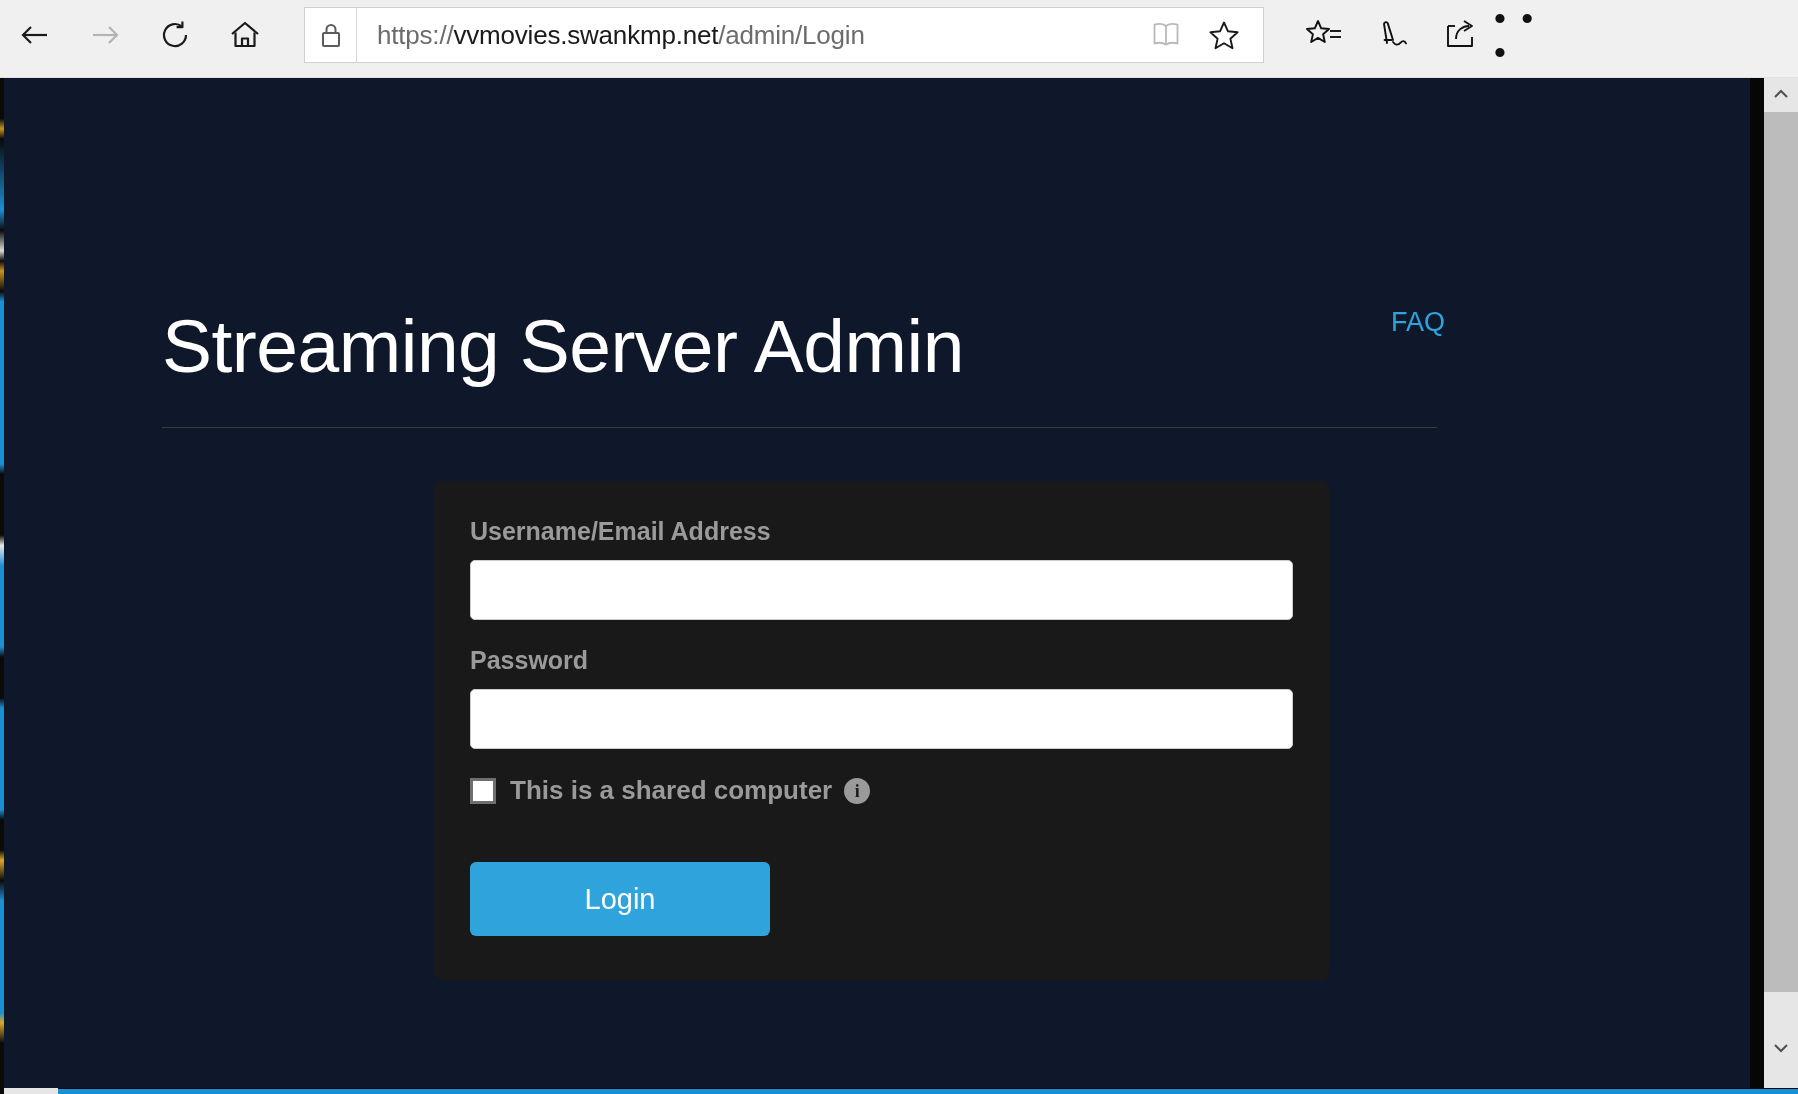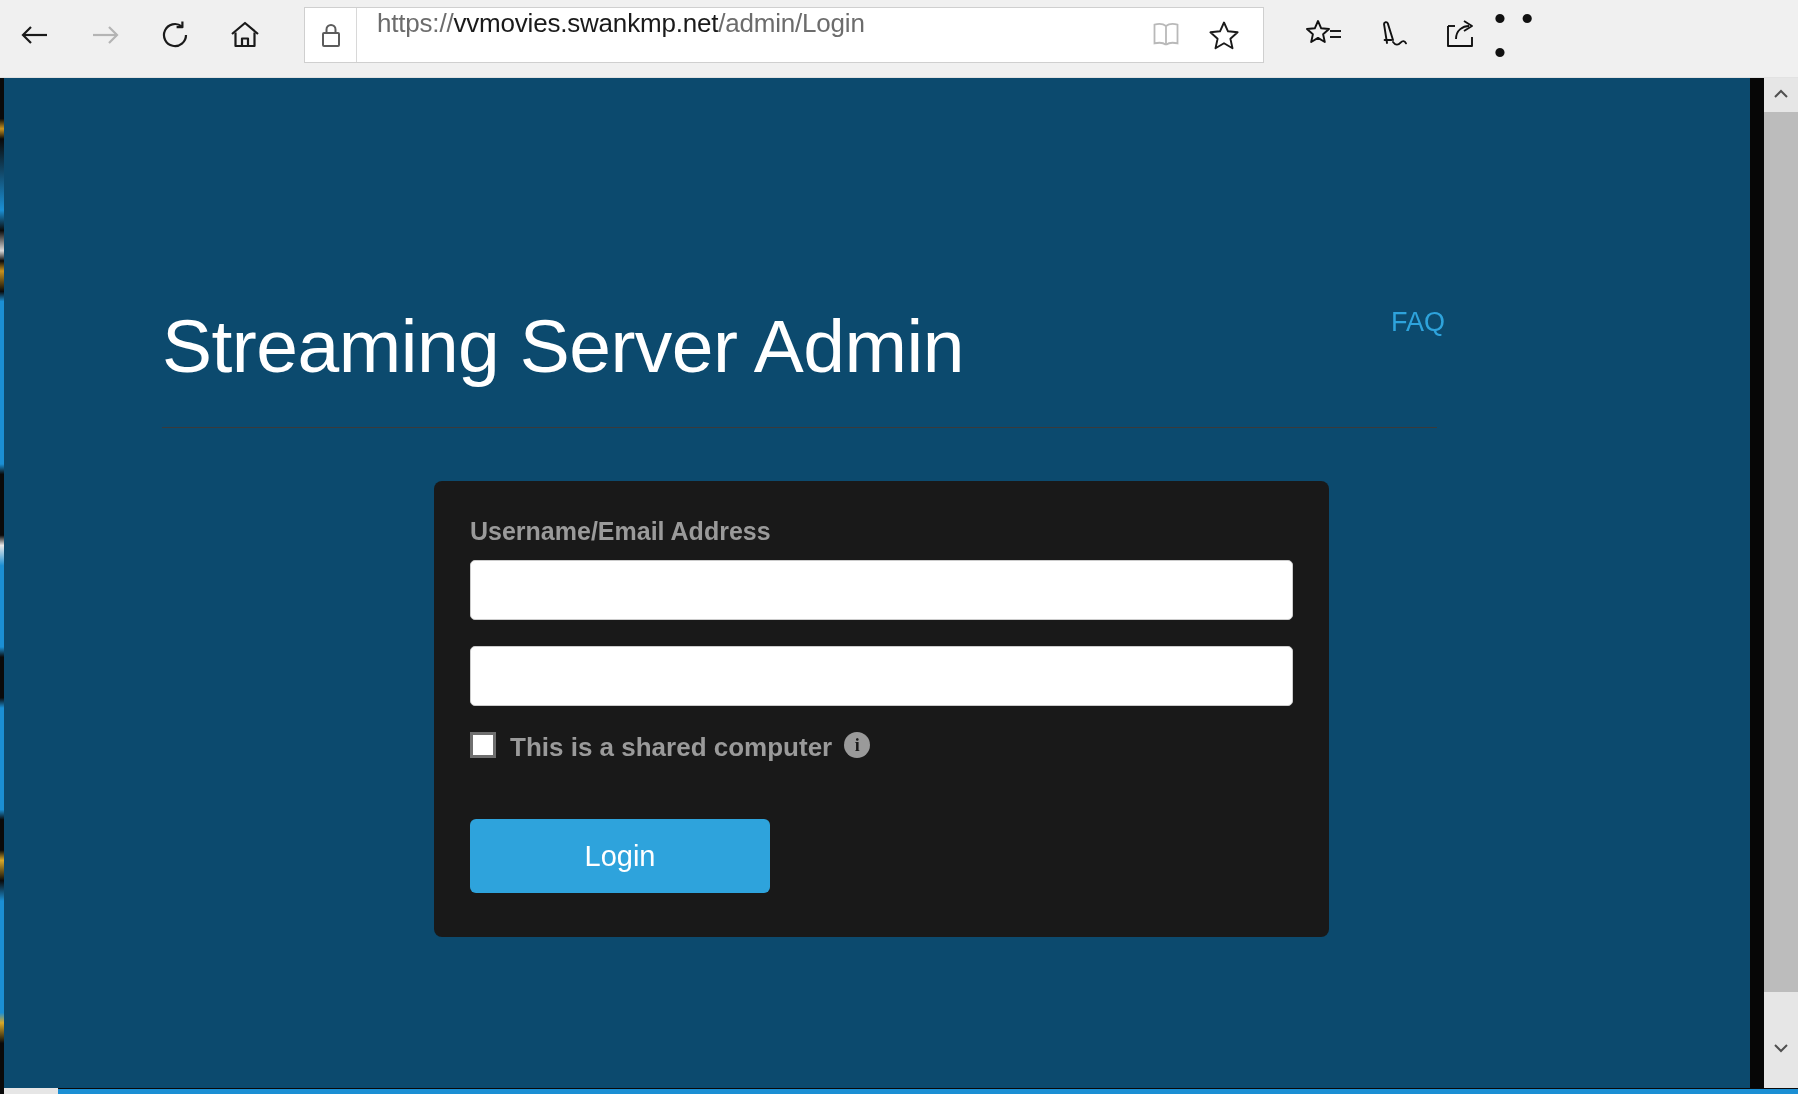--- a/index.html
+++ b/index.html
@@ -61,21 +61,21 @@
   }
   .nav-btn.disabled { color: #b4b4b4; }
   .nav-btn svg { display: block; }
 
   .addr-wrap {
     flex: none;
     margin-left: 24px;
     width: 960px; height: 56px;
     background: #ffffff;
     border: 1px solid #cfcfcf;
-    display: flex; align-items: flex-start;
+    display: flex; align-items: center;
   }
   .lock-cell {
     width: 52px; height: 54px;
     display: flex; align-items: center; justify-content: center;
     border-right: 1px solid #d8d8d8;
     flex: none;
   }
   .addr-text {
     flex: 1 1 auto;
     padding-left: 20px;
@@ -113,21 +113,21 @@
   
   .viewport {
     position: absolute; left: 0; top: 78px;
     width: 1798px; height: 1016px;
     background: #060606;
     overflow: hidden;
   }
   .page {
     position: absolute; left: 0; top: 0;
     width: 1750px; height: 1016px;
-    background: #0c4a6e;
+    background: #0f172a;
   }
   .container {
     position: absolute;
     left: 162px; top: 0;
     width: 1275px;
   }
 
   .page-title {
     position: absolute;
     left: 0; top: 175px;
@@ -175,21 +175,21 @@
     border: 1px solid #cccccc;
     border-radius: 5px;
     font-size: 24px;
     padding: 0 14px;
     color: #222;
     font-family: "Liberation Sans", sans-serif;
     outline: none;
     margin-bottom: 26px;
   }
   .check-row {
-    display: flex; 
+    display: flex; align-items: center;
     margin-top: 8px;
   }
   .cbox {
     width: 26px; height: 26px;
     background: #ffffff;
     border: 3px solid #6f6f6f;
     flex: none;
     cursor: pointer;
   }
   .check-label {
@@ -379,20 +379,21 @@
 
         <a class="faq-link">FAQ</a>
 
         <div class="title-rule"></div>
 
         <div class="login-card">
 
           <label class="field-label">Username/Email Address</label>
           <input class="text-input" type="text" placeholder="" style="">
 
+          <label class="field-label">Password</label>
           <input class="text-input" type="password" placeholder="" style="">
 
           <div class="check-row">
             <div class="cbox"></div>
             <span class="check-label">This is a shared computer</span>
             <span class="info-icon">i</span>
           </div>
 
           <button class="login-btn">Login</button>
         </div>

